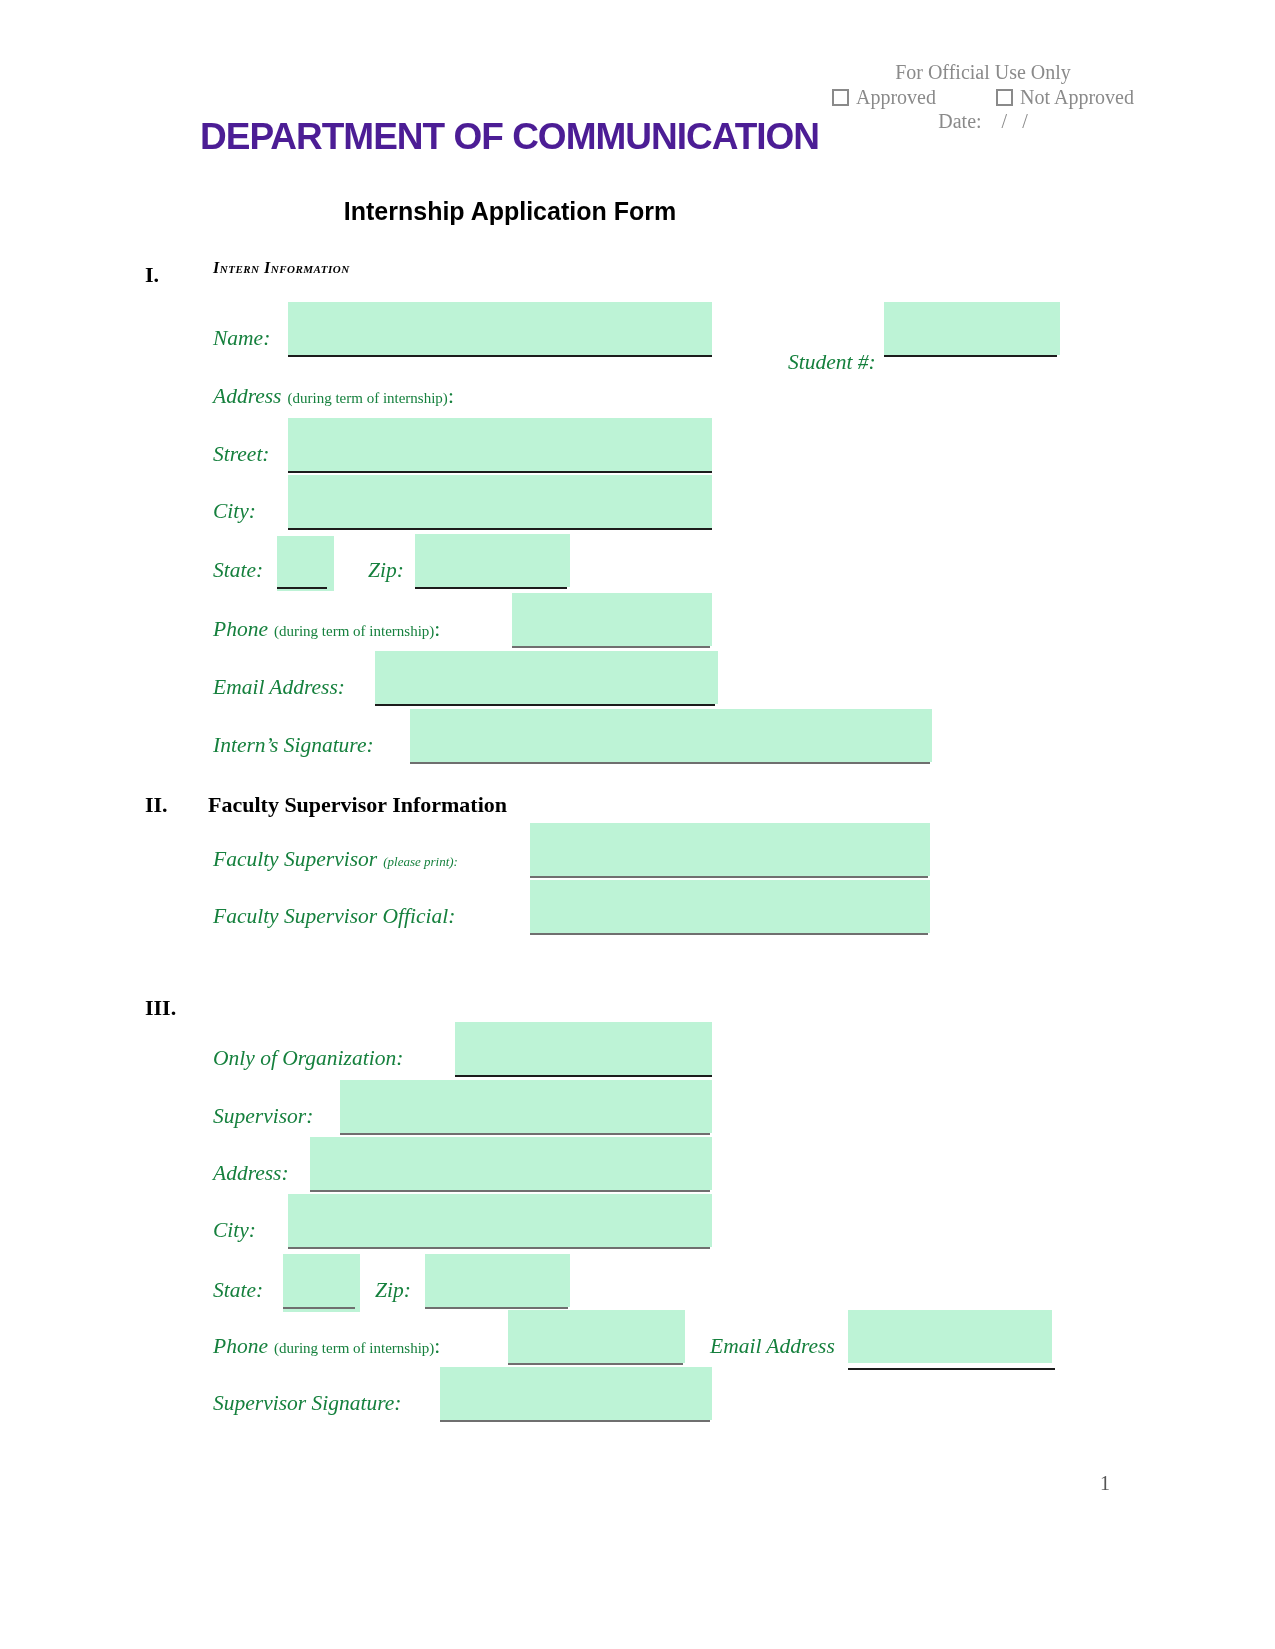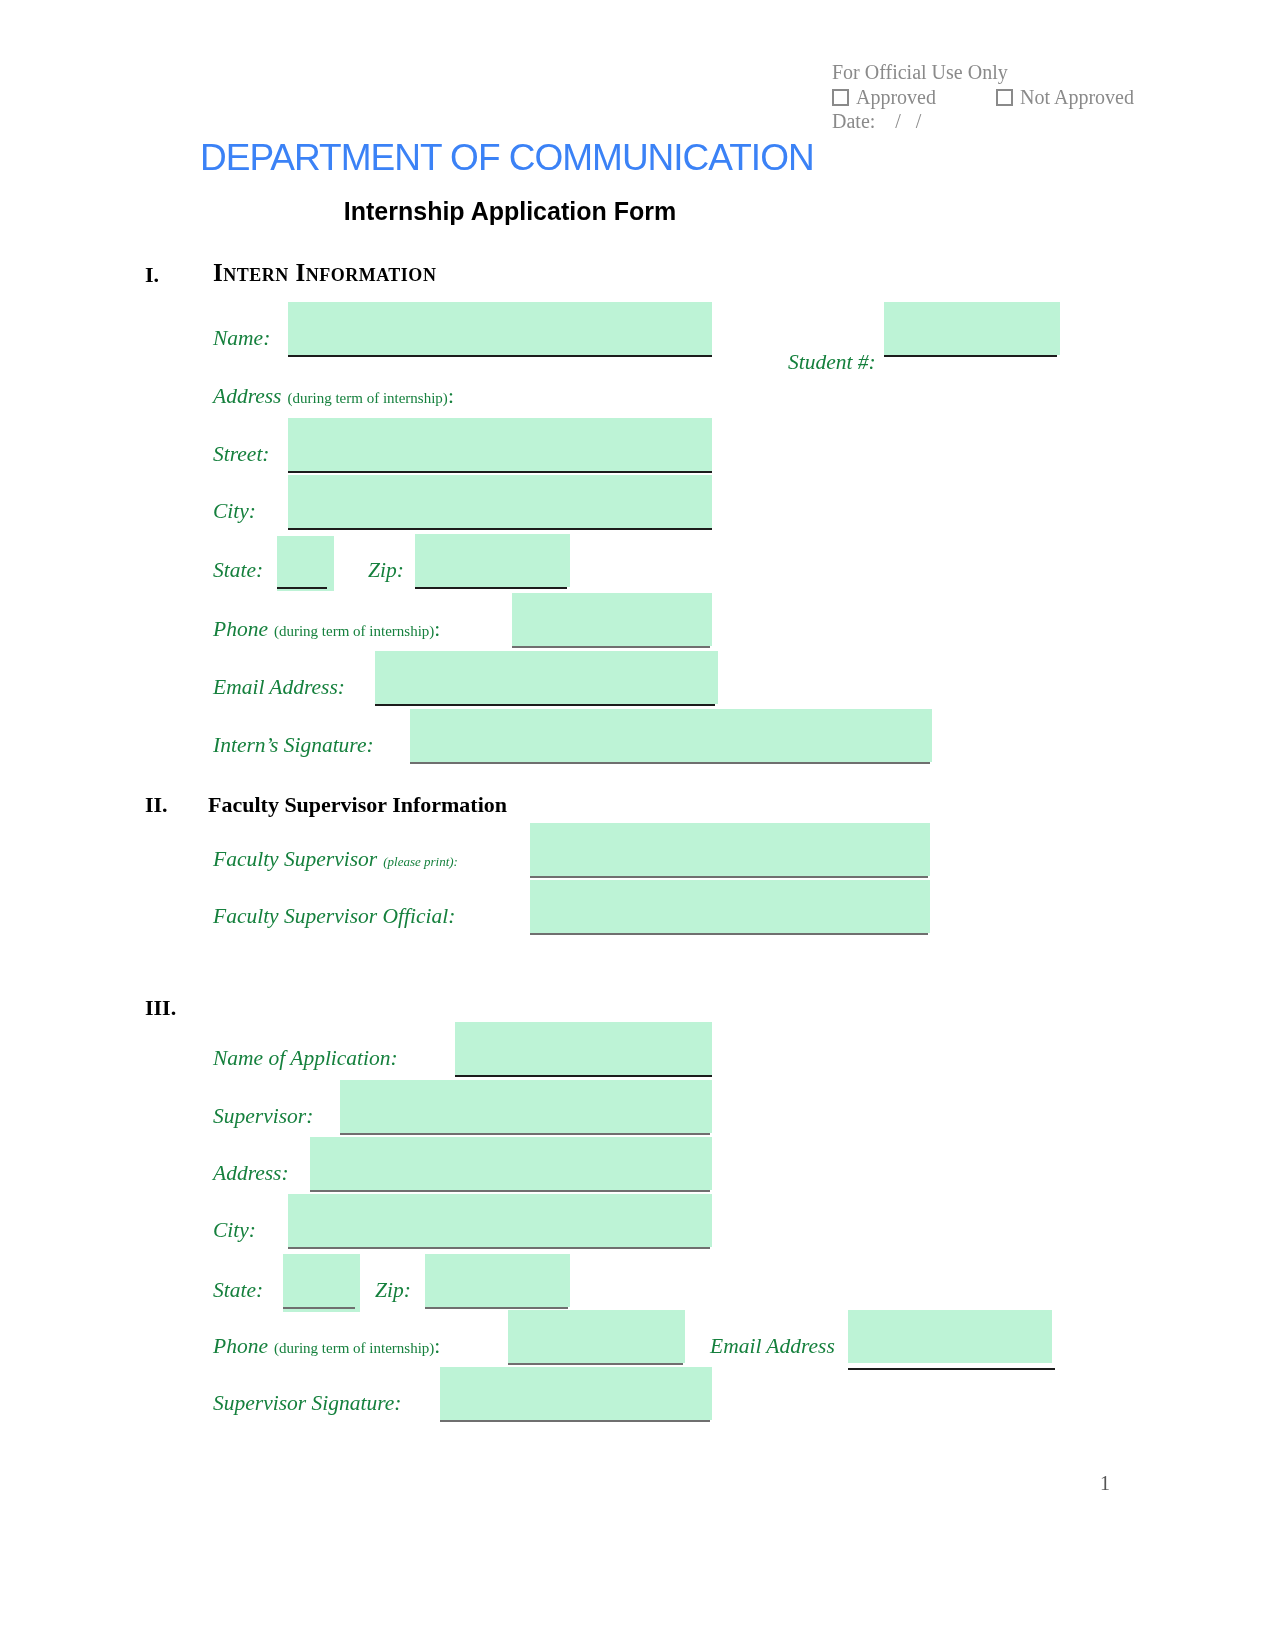--- a/index.html
+++ b/index.html
@@ -10,46 +10,46 @@
     margin:0 auto;
     font-family:"Liberation Serif", serif;
     overflow:hidden;
   }
   
   .official{
     position:absolute;left:832px;top:60px;width:302px;
     color:#8a8a8a;font-size:20px;line-height:24px;
     font-family:"Liberation Serif", serif;
   }
-  .official .line{text-align:left;white-space:nowrap;}
+  .official .line{text-align:center;white-space:nowrap;}
   .official .boxes{display:flex;justify-content:space-between;margin-top:1px;}
   .cbx{display:inline-flex;align-items:center;white-space:nowrap;}
   .cbx .sq{
     display:inline-block;width:13px;height:13px;
     border:2px solid #8a8a8a;margin-right:7px;background:#fff;
   }
   .pre{white-space:pre;}
   
   .dept-title{
-    position:absolute;left:200px;top:137px;
+    position:absolute;left:200px;top:116px;
     font-family:"Liberation Sans", sans-serif;
-    font-weight:normal;font-size:37px;letter-spacing:-1px;color:#3b82f6;
+    font-weight:bold;font-size:37px;letter-spacing:-1px;color:#4c1d95;
     white-space:nowrap;
   }
   .form-title{
     position:absolute;left:310px;top:197px;width:400px;text-align:center;
     font-family:"Liberation Sans", sans-serif;
     font-weight:bold;font-size:25px;color:#000;white-space:nowrap;
   }
   
   .sec-num,.sec-title{
     position:absolute;font-weight:bold;font-size:22px;color:#000;white-space:nowrap;
     font-family:"Liberation Serif", serif;
   }
-  .smallcaps{font-variant:small-caps;letter-spacing:0.5px;font-size:25px;}
+  .smallcaps{font-variant:small-caps;letter-spacing:0.5px;font-size:16px;font-style:italic;}
   
   .lbl{
     position:absolute;font-style:italic;font-size:21.5px;color:#15803d;
     white-space:nowrap;line-height:1;
   }
   .lbl .paren{font-style:normal;font-size:15px;margin-left:6px;}
   .lbl .paren-i{font-style:italic;font-size:13px;margin-left:6px;}
   .lbl .suffix{font-style:normal;}
   
   .hl{position:absolute;background:#bdf3d6;}
@@ -136,21 +136,21 @@
   </div>
   <div class="hl" style="left:530px;top:823px;width:400px;height:53px;"></div>
   <div class="rule gray" style="left:530px;top:876px;width:398px;"></div>
 
   <div class="lbl" style="left:213px;top:906px;">Faculty Supervisor Official:</div>
   <div class="hl" style="left:530px;top:880px;width:400px;height:53px;"></div>
   <div class="rule gray" style="left:530px;top:933px;width:398px;"></div>
 
   <div class="sec-num" style="left:145px;top:995px;">III.</div>
 
-  <div class="lbl" style="left:213px;top:1048px;">Name of Application:</div>
+  <div class="lbl" style="left:213px;top:1048px;">Only of Organization:</div>
   <div class="hl" style="left:455px;top:1022px;width:257px;height:53px;"></div>
   <div class="rule" style="left:455px;top:1075px;width:257px;"></div>
 
   <div class="lbl" style="left:213px;top:1106px;">Supervisor:</div>
   <div class="hl" style="left:340px;top:1080px;width:372px;height:53px;"></div>
   <div class="rule gray" style="left:340px;top:1133px;width:370px;"></div>
 
   <div class="lbl" style="left:213px;top:1163px;">Address:</div>
   <div class="hl" style="left:310px;top:1137px;width:402px;height:53px;"></div>
   <div class="rule gray" style="left:310px;top:1190px;width:400px;"></div>

